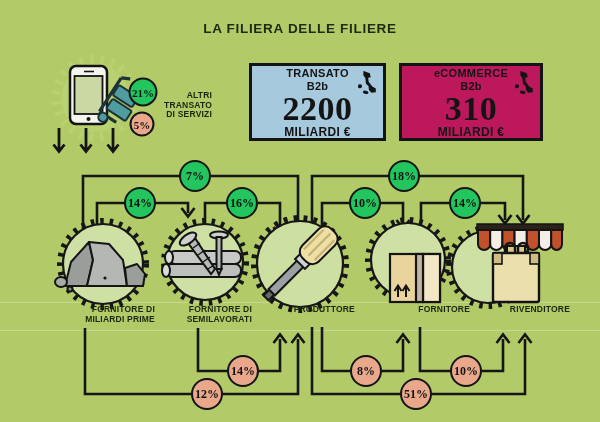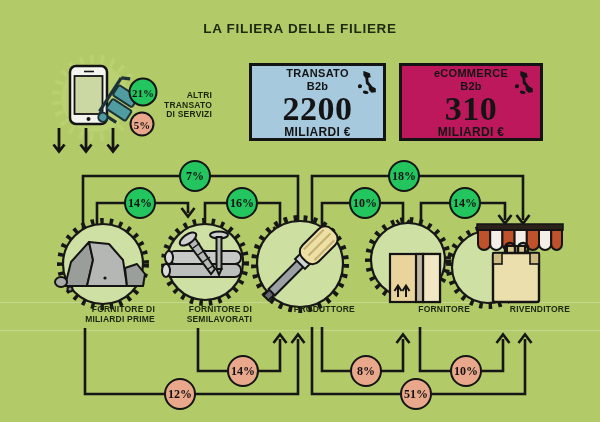--- a/index.html
+++ b/index.html
@@ -232,21 +232,21 @@
   </div>
 
   <div class="bubble blue b-flow" style="left:195px;top:176px">7%</div>
   <div class="bubble blue b-flow" style="left:140px;top:203px">14%</div>
   <div class="bubble blue b-flow" style="left:242px;top:203px">16%</div>
   <div class="bubble blue b-flow" style="left:404px;top:176px">18%</div>
   <div class="bubble blue b-flow" style="left:365px;top:203px">10%</div>
   <div class="bubble blue b-flow" style="left:465px;top:203px">14%</div>
 
   <div class="bubble pink b-flow" style="left:243px;top:371px">14%</div>
-  <div class="bubble pink b-flow" style="left:180px;top:394px">12%</div>
+  <div class="bubble pink b-flow" style="left:207px;top:394px">12%</div>
   <div class="bubble pink b-flow" style="left:366px;top:371px">8%</div>
   <div class="bubble pink b-flow" style="left:466px;top:371px">10%</div>
   <div class="bubble pink b-flow" style="left:416px;top:394px">51%</div>
 
   <div class="nlabel" style="left:100px">
     <div>FORNITORE DI</div>
     <div>MILIARDI PRIME</div>
   </div>
   <div class="nlabel" style="left:197px">
     <div>FORNITORE DI</div>

